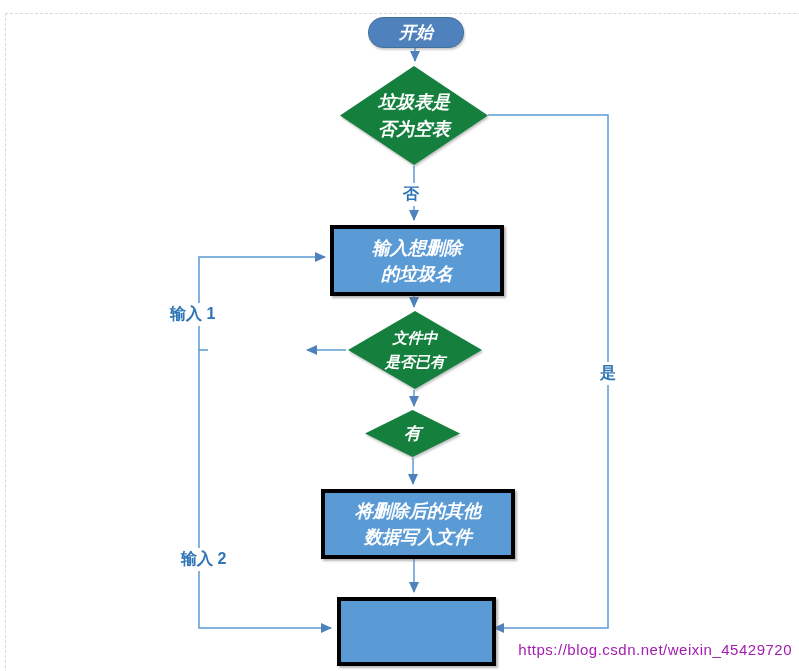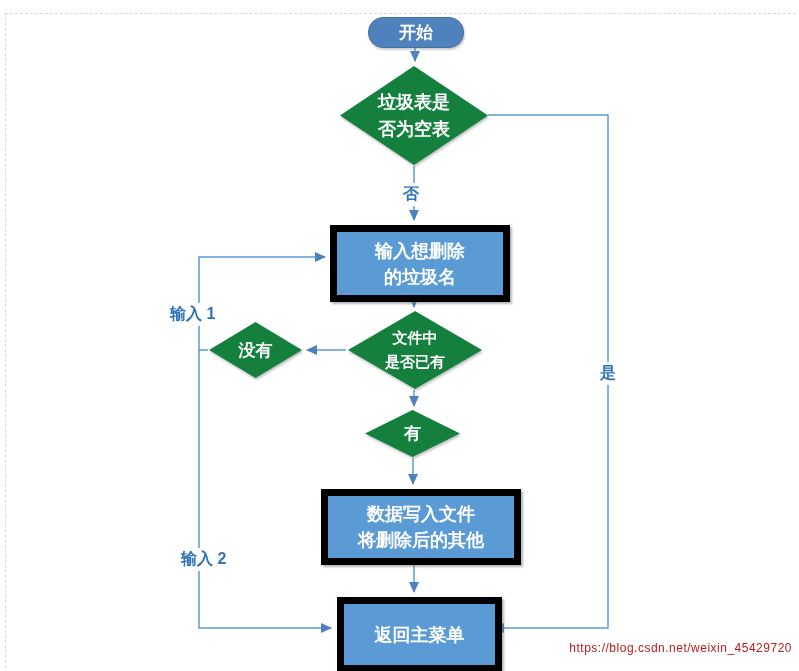--- a/index.html
+++ b/index.html
@@ -9,44 +9,44 @@
   }
   .page-border{
     position:absolute;left:5px;top:13px;right:-2px;bottom:-2px;
     border-top:1px dashed #d9d9d9;border-left:1px dashed #d9d9d9;
     pointer-events:none;
   }
   svg.connectors{position:absolute;left:0;top:0;z-index:1;}
   .node{
     position:absolute;z-index:2;display:flex;flex-direction:column;
     align-items:center;justify-content:center;
-    color:#ffffff;font-weight:bold;text-align:center;
+    color:#ffffff;font-weight:bold;text-align:center;font-style:italic;
   }
   .stadium{
     background:#4f81bd;border:1px solid #41719c;border-radius:15px;
     font-size:17px;
     box-shadow:1px 2px 2px rgba(110,110,110,.35);
   }
   .rect{
-    background:#5b9bd5;border:7px solid #000000;
+    background:#5b9bd5;border:4px solid #000000;
     font-size:18px;line-height:26px;
     box-shadow:2px 2px 2px rgba(110,110,110,.5);
   }
   .diamond{
     background:#15803d;
     clip-path:polygon(50% 0,100% 50%,50% 100%,0 50%);
   }
   .diamond-wrap{filter:drop-shadow(1px 2px 1px rgba(100,100,100,.4));}
   .edge-label{
     position:absolute;z-index:3;background:#ffffff;color:#2e74b6;
     font-weight:bold;font-size:16px;padding:1px 3px;white-space:nowrap;
   }
   .watermark{
     position:absolute;z-index:4;right:7px;top:641px;
-    color:#b91c1c;font-size:12px;font-weight:normal;letter-spacing:.5px;
+    color:#a21caf;font-size:15px;font-weight:normal;letter-spacing:.5px;
   }
 </style>
 </head>
 <body>
 
 <div id="canvas">
 
   <div class="page-border"></div>
 
   <svg class="connectors" width="799" height="671" viewBox="0 0 799 671">
@@ -85,39 +85,33 @@
     <span>的垃圾名</span>
   </div>
 
   <div class="diamond-wrap" style="position:absolute;left:348px;top:311px;z-index:2;">
     <div class="node diamond" style="position:relative;width:134px;height:78px;font-size:15px;line-height:24px;">
       <span>文件中</span>
       <span>是否已有</span>
     </div>
   </div>
 
-  <div class="diamond-wrap" style="position:absolute;left:209px;top:322px;z-index:2;">
-    <div class="node diamond" style="position:relative;width:93px;height:56px;font-size:17px;">
-      <span>没有</span>
-    </div>
-  </div>
 
   <div class="diamond-wrap" style="position:absolute;left:365px;top:410px;z-index:2;">
     <div class="node diamond" style="position:relative;width:95px;height:47px;font-size:17px;">
       <span>有</span>
     </div>
   </div>
 
   <div class="node rect" style="left:321px;top:489px;width:186px;height:62px;">
+    <span>将删除后的其他</span>
     <span>数据写入文件</span>
-    <span>将删除后的其他</span>
   </div>
 
   <div class="node rect" style="left:337px;top:597px;width:151px;height:61px;">
-    <span>返回主菜单</span>
   </div>
 
   <div class="edge-label" style="left:400px;top:183px;">否</div>
   <div class="edge-label" style="left:597px;top:362px;">是</div>
   <div class="edge-label" style="left:167px;top:303px;">输入 1</div>
   <div class="edge-label" style="left:166px;top:548px;margin-left:12px;">输入 2</div>
 
   <div class="watermark">https://blog.csdn.net/weixin_45429720</div>
 
 </div>

